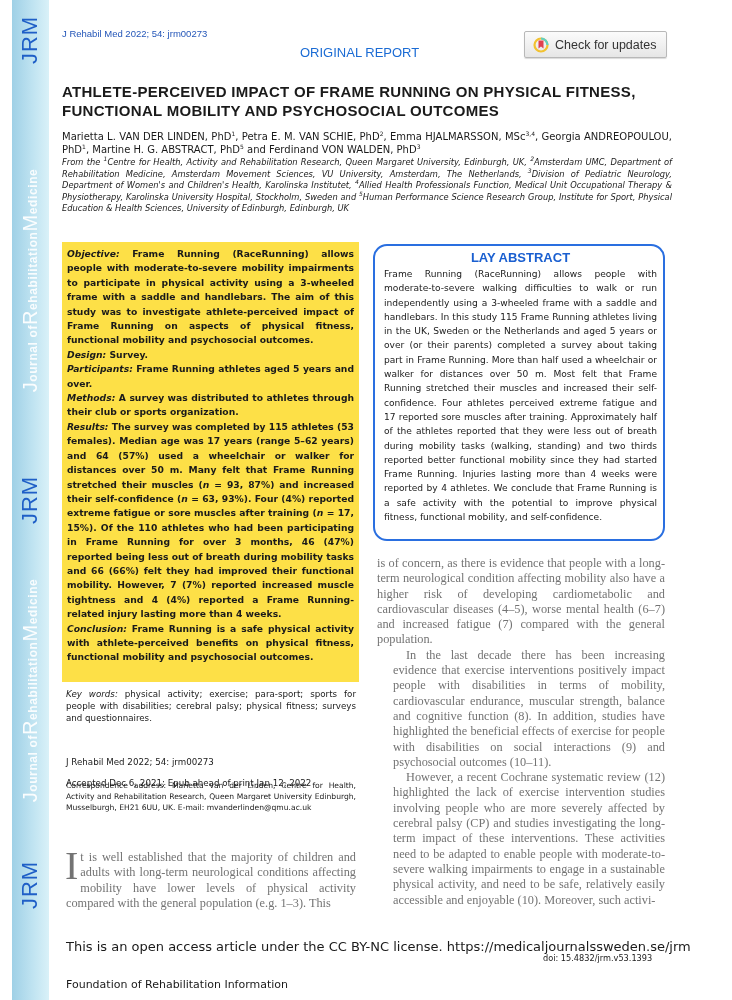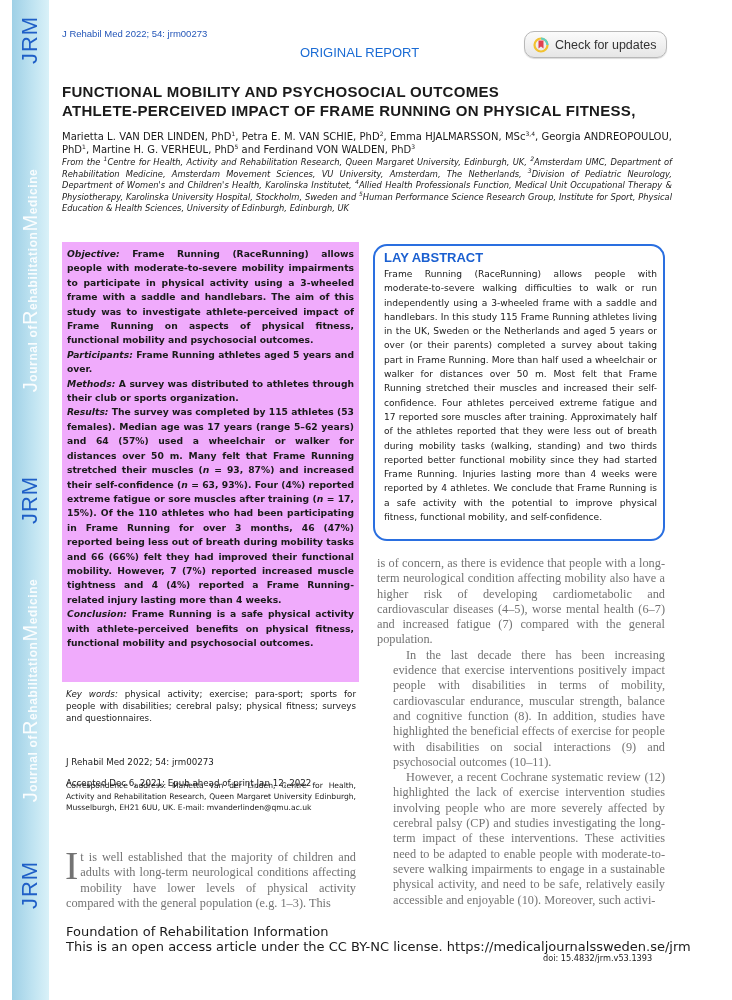--- a/index.html
+++ b/index.html
@@ -35,21 +35,21 @@
     .citation-top {
       position: absolute; left: 62px; top: 28px;
       font-family: "Liberation Sans", sans-serif; font-size: 9.5px; color: #2456b8;
     }
     .section-label {
       position: absolute; left: 300px; top: 45px;
       font-family: "Liberation Sans", sans-serif; font-weight: normal; font-size: 13px; color: #1a6bd4;
     }
     .cfu-button {
       position: absolute; left: 524px; top: 31px; width: 143px; height: 27px;
-      border: 1px solid #b8b8b8; border-radius: 10px;
+      border: 1px solid #b8b8b8; border-radius: 2px;
       background: linear-gradient(#fbfbfb, #e6e6e6);
       display: flex; align-items: center; padding-left: 8px; gap: 6px;
       box-shadow: 0 1px 1px rgba(0,0,0,0.15);
     }
     .cfu-icon { width: 16px; height: 16px; }
     .cfu-label { font-family: "Liberation Sans", sans-serif; font-size: 12.5px; color: #333; }
 
     .title {
       position: absolute; left: 62px; top: 82px; width: 610px;
       font-family: "Liberation Sans", sans-serif; font-weight: bold; font-size: 15px;
@@ -63,21 +63,21 @@
     .affiliations {
       position: absolute; left: 62px; top: 157px; width: 610px;
       font-family: "DejaVu Sans", sans-serif; font-style: italic; font-size: 8.3px; line-height: 11.5px;
       color: #1a1a1a; text-align: justify;
     }
     sup { font-size: 6px; vertical-align: super; line-height: 0; }
 
     
     .abstract-box {
       position: absolute; left: 62px; top: 242px; width: 297px; height: 440px;
-      background: #f0abfc; padding: 5px 5px 4px 5px;
+      background: #fde047; padding: 5px 5px 4px 5px;
       font-family: "DejaVu Sans", sans-serif; font-size: 9.2px; line-height: 14.4px; font-weight: bold;
       color: #1a1a1a; text-align: justify;
     }
     .abstract-box p { margin: 0; }
     .abstract-box i.lbl { font-style: italic; }
     .abstract-box i.n { font-style: italic; }
 
     .keywords {
       position: absolute; left: 66px; top: 688px; width: 290px;
       font-size: 8.7px; line-height: 12px; text-align: justify; color: #1a1a1a;
@@ -108,29 +108,29 @@
     .right-body p + p { text-indent: 13px; margin-left: 16px; }
 
     
     .lay-box {
       position: absolute; left: 373px; top: 244px; width: 292px; height: 297px;
       border: 2px solid #2a6fe0; border-radius: 14px; padding: 4px 6px 4px 9px;
       font-family: "DejaVu Sans", sans-serif;
     }
     .lay-title {
       font-family: "Liberation Sans", sans-serif; font-weight: bold; font-size: 13px; color: #1a5fd0;
-      line-height: 16px; margin-bottom: 1px;
+      line-height: 16px; margin-bottom: 1px; text-align: center;
     }
     .lay-text {
       font-size: 9.1px; line-height: 14.3px; color: #1a1a1a; text-align: justify;
     }
 
     
     .footer-license { position: absolute; left: 66px; top: 939px; font-size: 13px; color: #1a1a1a; }
-    .footer-foundation { position: absolute; left: 66px; top: 924px; font-size: 13px; color: #1a1a1a; }
+    .footer-foundation { position: absolute; left: 66px; top: 978px; font-size: 11px; color: #1a1a1a; }
     .footer-doi { position: absolute; left: 543px; top: 953px; font-size: 8.2px; color: #1a1a1a; }
   </style>
 </head>
 <body>
 
 <div class="sidebar">
   <div class="sb-jrm" style="top:10px;">
       <span>JRM</span>
     </div>
   <div class="sb-journal" style="top:150px;">
@@ -152,39 +152,40 @@
 <div class="cfu-button">
   <svg class="cfu-icon" viewBox="0 0 16 16">
     <circle cx="8" cy="8" r="6.5" fill="none" stroke="#f2c230" stroke-width="2.2"></circle>
     <path d="M8 1.5 A6.5 6.5 0 0 1 14.5 8" fill="none" stroke="#5fd0c4" stroke-width="2.2"></path>
     <path d="M5.5 3.5 h5 v8 l-2.5 -2 l-2.5 2 z" fill="#e0404f"></path>
   </svg>
   <span class="cfu-label">Check for updates</span>
 </div>
 
 <div class="title">
+  <div>ATHLETE-PERCEIVED IMPACT OF FRAME RUNNING ON PHYSICAL FITNESS,</div>
   <div>FUNCTIONAL MOBILITY AND PSYCHOSOCIAL OUTCOMES</div>
-  <div>ATHLETE-PERCEIVED IMPACT OF FRAME RUNNING ON PHYSICAL FITNESS,</div>
 </div>
 
 <div class="authors">
   <span>Marietta L. VAN DER LINDEN, PhD</span><sup>1</sup>,
   <span>Petra E. M. VAN SCHIE, PhD</span><sup>2</sup>,
   <span>Emma HJALMARSSON, MSc</span><sup>3,4</sup>,
   <span>Georgia ANDREOPOULOU, PhD</span><sup>1</sup>,
-  <span>Martine H. G. VERHEUL, PhD</span><sup>5</sup> and
+  <span>Martine H. G. ABSTRACT, PhD</span><sup>5</sup> and
   <span>Ferdinand VON WALDEN, PhD</span><sup>3</sup>
 </div>
 
 <div class="affiliations">
   <span>From the </span><sup>1</sup><span>Centre for Health, Activity and Rehabilitation Research, Queen Margaret University, Edinburgh, UK, </span><sup>2</sup><span>Amsterdam UMC, Department of Rehabilitation Medicine, Amsterdam Movement Sciences, VU University, Amsterdam, The Netherlands, </span><sup>3</sup><span>Division of Pediatric Neurology, Department of Women's and Children's Health, Karolinska Institutet, </span><sup>4</sup><span>Allied Health Professionals Function, Medical Unit Occupational Therapy &amp; Physiotherapy, Karolinska University Hospital, Stockholm, Sweden and </span><sup>5</sup><span>Human Performance Science Research Group, Institute for Sport, Physical Education &amp; Health Sciences, University of Edinburgh, Edinburgh, UK</span>
 </div>
 
 <div class="abstract-box">
   <p><i class="lbl">Objective:</i><span> Frame Running (RaceRunning) allows people with moderate-to-severe mobility impairments to participate in physical activity using a 3-wheeled frame with a saddle and handlebars. The aim of this study was to investigate athlete-perceived impact of Frame Running on aspects of physical fitness, functional mobility and psychosocial outcomes.</span></p>
+  <p><i class="lbl">Design:</i><span> Survey.</span></p>
   <p><i class="lbl">Participants:</i><span> Frame Running athletes aged 5 years and over.</span></p>
   <p><i class="lbl">Methods:</i><span> A survey was distributed to athletes through their club or sports organization.</span></p>
   <p><i class="lbl">Results:</i><span> The survey was completed by 115 athletes (53 females). Median age was 17 years (range 5–62 years) and 64 (57%) used a wheelchair or walker for distances over 50 m. Many felt that Frame Running stretched their muscles (</span><i class="n">n</i><span> = 93, 87%) and increased their self-confidence (</span><i class="n">n</i><span> = 63, 93%). Four (4%) reported extreme fatigue or sore muscles after training (</span><i class="n">n</i><span> = 17, 15%). Of the 110 athletes who had been participating in Frame Running for over 3 months, 46 (47%) reported being less out of breath during mobility tasks and 66 (66%) felt they had improved their functional mobility. However, 7 (7%) reported increased muscle tightness and 4 (4%) reported a Frame Running-related injury lasting more than 4 weeks.</span></p>
   <p><i class="lbl">Conclusion:</i><span> Frame Running is a safe physical activity with athlete-perceived benefits on physical fitness, functional mobility and psychosocial outcomes.</span></p>
 </div>
 
 <div class="keywords"><i>Key words:</i><span> physical activity; exercise; para-sport; sports for people with disabilities; cerebral palsy; physical fitness; surveys and questionnaires.</span></div>
 <div class="accepted">Accepted Dec 6, 2021; Epub ahead of print Jan 12, 2022</div>
 <div class="citation-mid">J Rehabil Med 2022; 54: jrm00273</div>
 <div class="correspondence">Correspondence address: Marietta van der Linden, Centre for Health, Activity and Rehabilitation Research, Queen Margaret University Edinburgh, Musselburgh, EH21 6UU, UK. E-mail: mvanderlinden@qmu.ac.uk</div>

